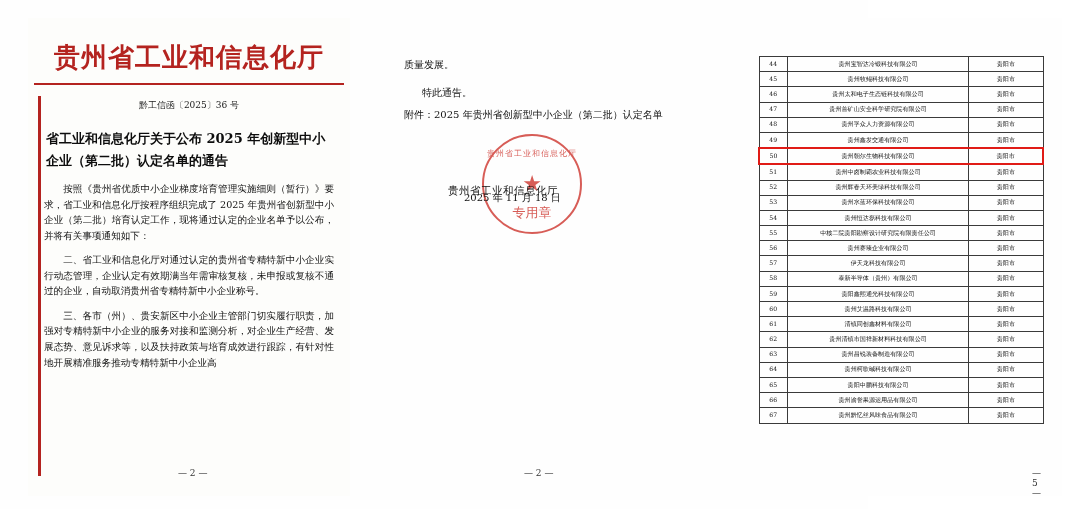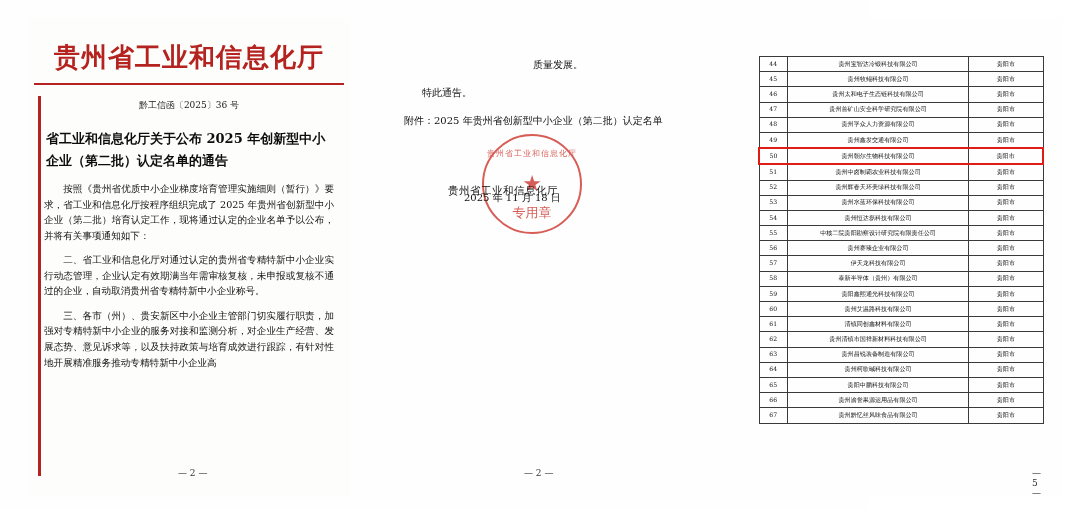--- a/index.html
+++ b/index.html
@@ -101,23 +101,23 @@
     width: 330px;
     height: 478px;
     background: #fefefe;
   }
   .mid-line {
     font-family: "DejaVu Serif", "Liberation Serif", serif;
     font-size: 10px;
     color: #111;
     line-height: 1.8;
   }
-  .mid-l1 { margin: 38px 0 0 22px; text-align: center; }
+  .mid-l1 { margin: 38px 0 0 22px; }
   .mid-l2 { margin: 10px 0 0 40px; }
-  .mid-l3 { margin: 10px 0 0 22px; }
+  .mid-l3 { margin: 4px 0 0 22px; }
 
   .seal {
     position: absolute;
     left: 100px;
     top: 116px;
     width: 96px;
     height: 96px;
     border: 2.5px solid #cf3a33;
     border-radius: 50%;
     opacity: 0.82;

